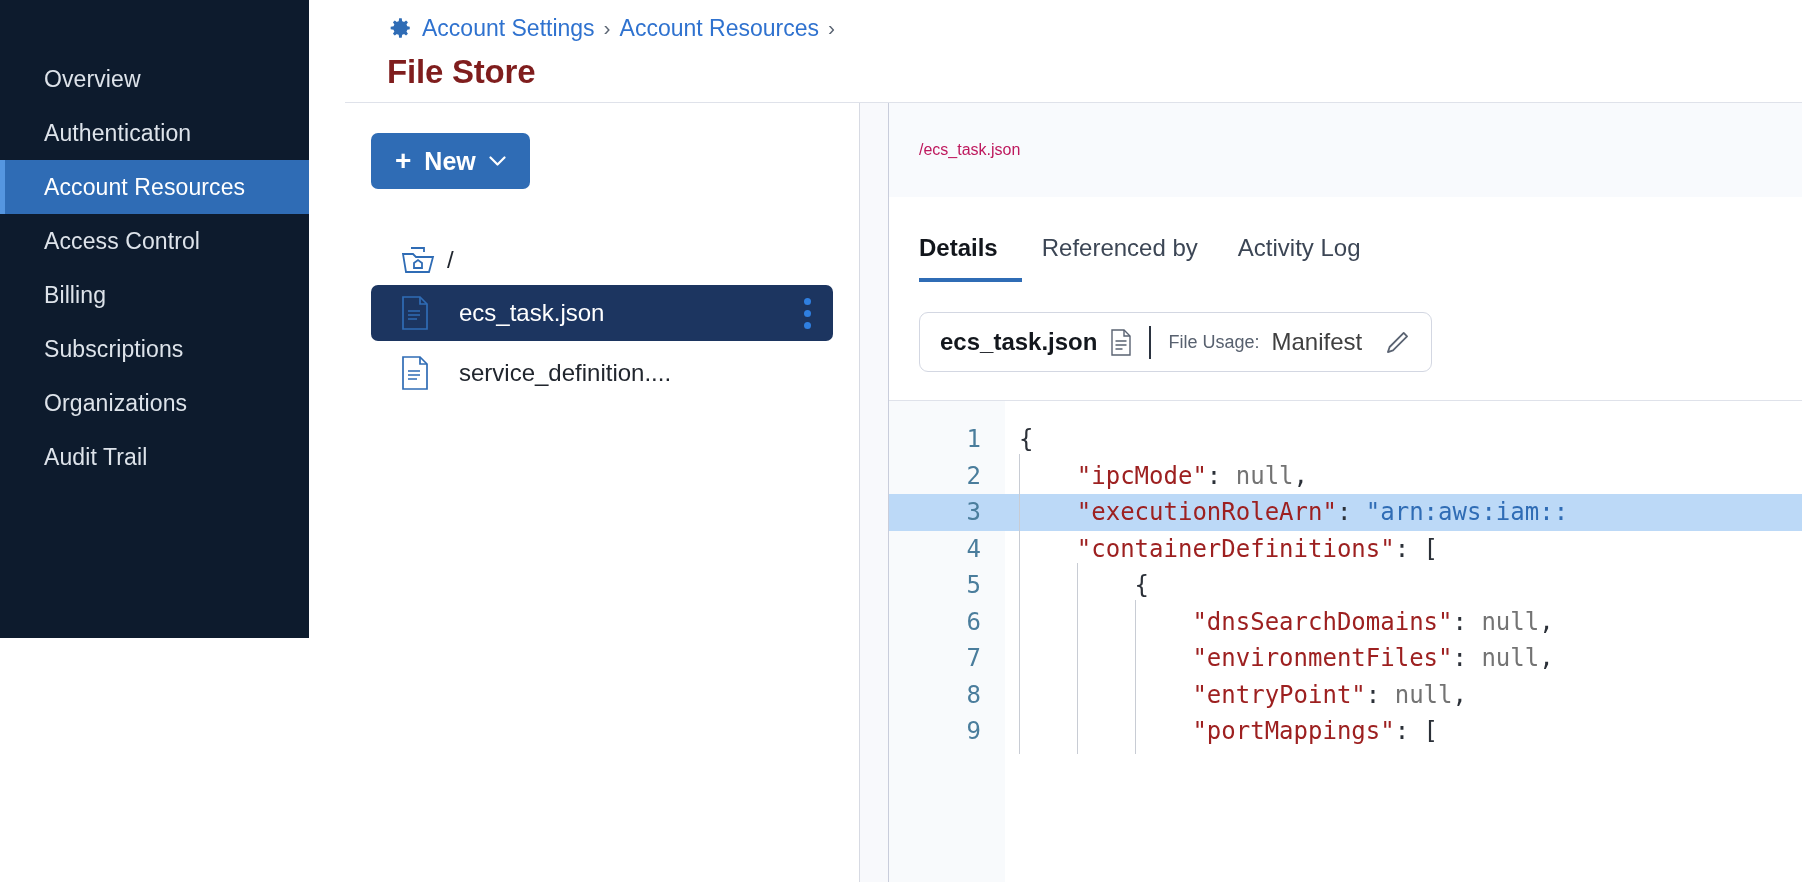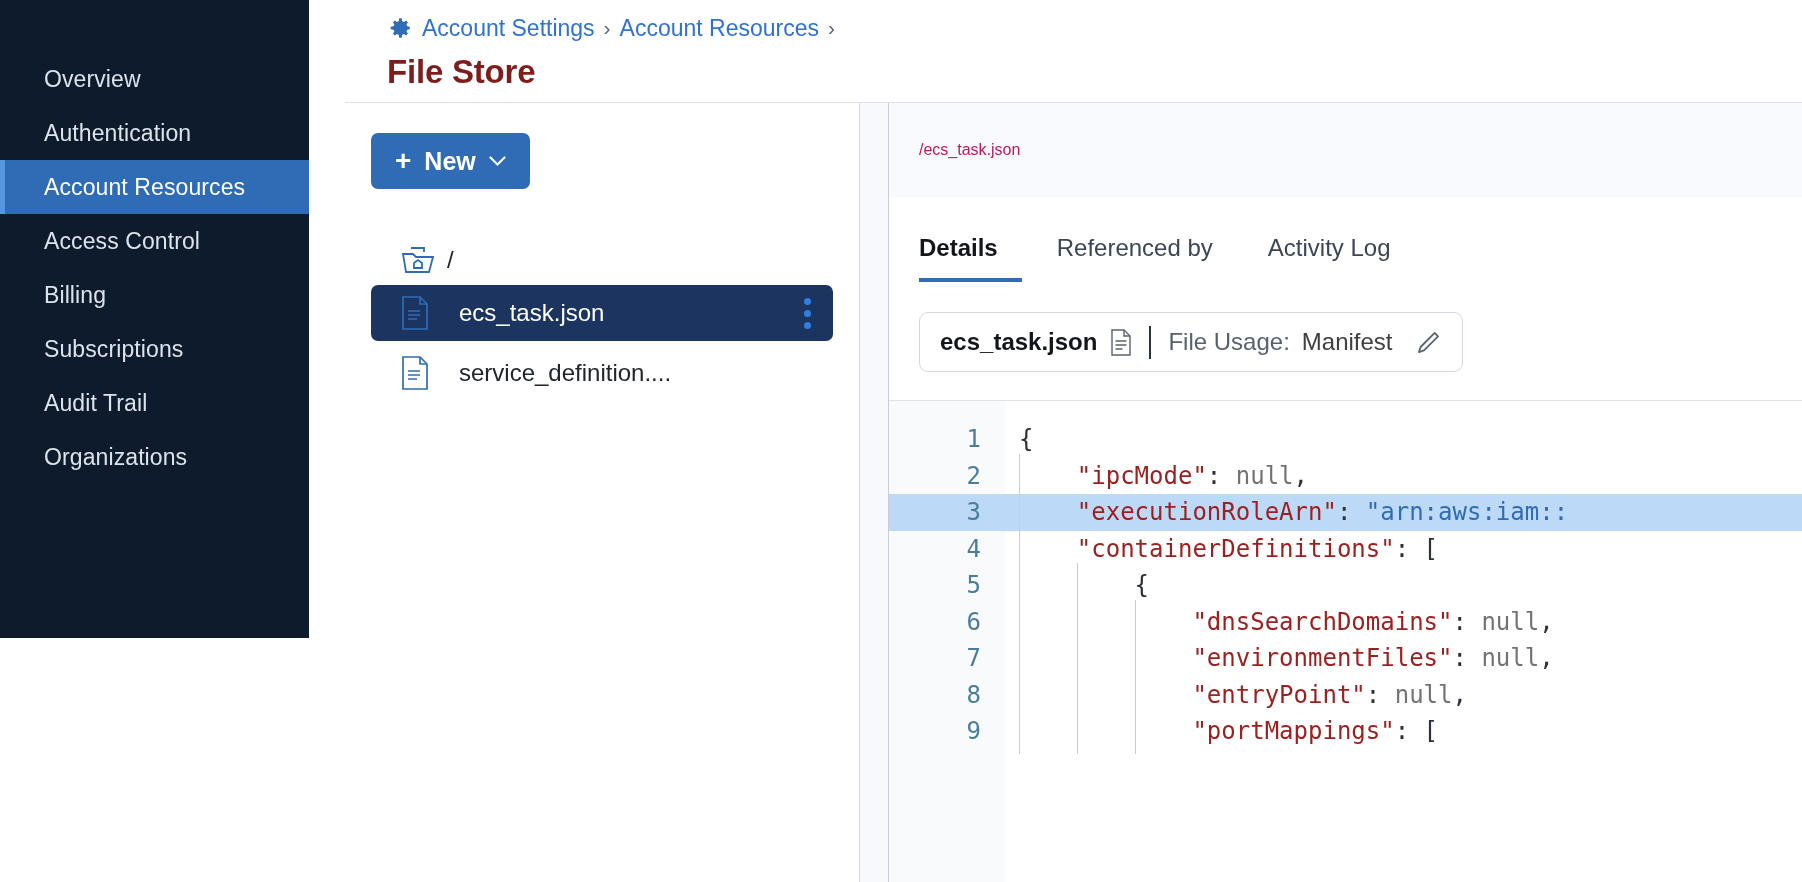--- a/index.html
+++ b/index.html
@@ -119,21 +119,21 @@
     height: 94px; flex: 0 0 94px;
     background: #f8fafd;
     display: flex; align-items: center;
     padding-left: 30px;
   }
   .path-text { font-size: 16px; color: #be185d; }
 
   .tabs {
     height: 85px; flex: 0 0 85px;
     display: flex; align-items: flex-end;
-    padding-left: 30px; gap: 15px;
+    padding-left: 30px; gap: 0;
     background: #fff;
   }
   .tab {
     font-size: 24px; color: #3c4655; cursor: pointer;
     padding: 0 20px 16px 20px; white-space: nowrap;
     border-bottom: 4px solid transparent;
   }
   .tab:first-child { padding-left: 0; padding-right: 24px; }
   .tab.active { color: #12161c; font-weight: bold; border-bottom-color: #2f6cb5; }
 
@@ -141,21 +141,21 @@
   .usage-card {
     display: inline-flex; align-items: center;
     height: 60px; padding: 0 20px;
     border: 1px solid #d3d7e2; border-radius: 9px;
     background: #fff;
   }
   .usage-name { font-size: 24px; font-weight: bold; color: #13171d; }
   .doc-icon { width: 22px; height: 27px; margin-left: 13px; }
   .doc-icon svg { display: block; }
   .usage-div { width: 2px; height: 33px; background: #2b3340; margin: 0 17px; }
-  .usage-label { font-size: 24px; color: #58616f; }
+  .usage-label { font-size: 18px; color: #58616f; }
   .usage-value { font-size: 24px; color: #404040; margin-left: 12px; }
   .pencil-icon { width: 27px; height: 27px; margin-left: 22px; cursor: pointer; }
   .pencil-icon svg { display: block; }
 
   
   .editor {
     flex: 1 1 auto; margin-top: 28px;
     border-top: 1px solid #dfe2ea;
     display: flex; min-height: 0; overflow: hidden;
   }
@@ -204,24 +204,24 @@
       <div class="nav-item">
         <span>Access Control</span>
       </div>
       <div class="nav-item">
         <span>Billing</span>
       </div>
       <div class="nav-item">
         <span>Subscriptions</span>
       </div>
       <div class="nav-item">
+        <span>Organizations</span>
+      </div>
+      <div class="nav-item">
         <span>Audit Trail</span>
-      </div>
-      <div class="nav-item">
-        <span>Organizations</span>
       </div>
     </nav>
 
   <div class="main">
 
     <header class="topbar">
       <div class="breadcrumb">
         <span class="gear-icon">
           <svg width="26" height="26" viewBox="0 0 24 24" fill="#2f6cb5">
             <path d="M12 8.5a3.5 3.5 0 100 7 3.5 3.5 0 000-7zm0 5.2a1.7 1.7 0 110-3.4 1.7 1.7 0 010 3.4z"></path>

